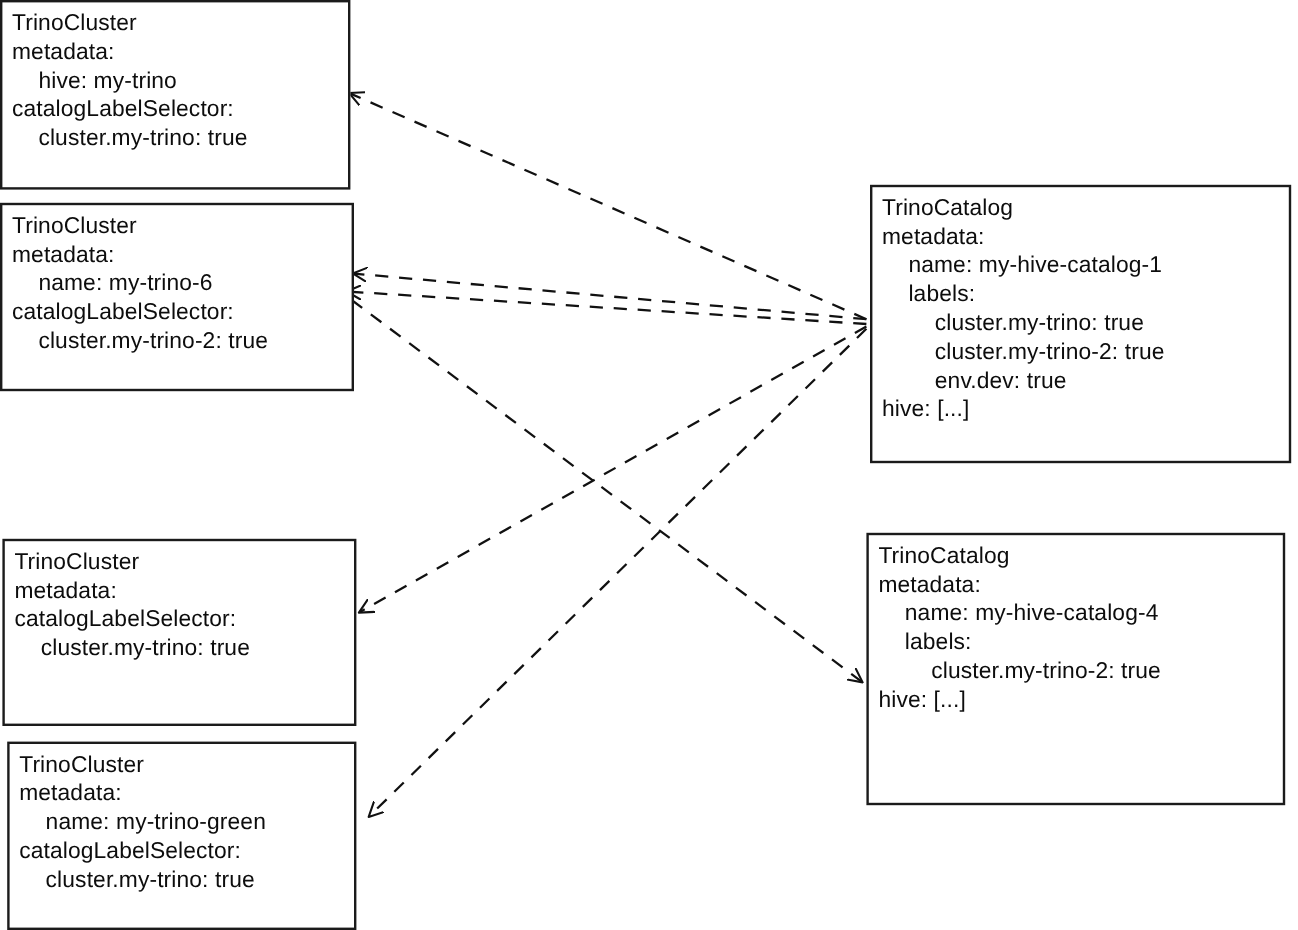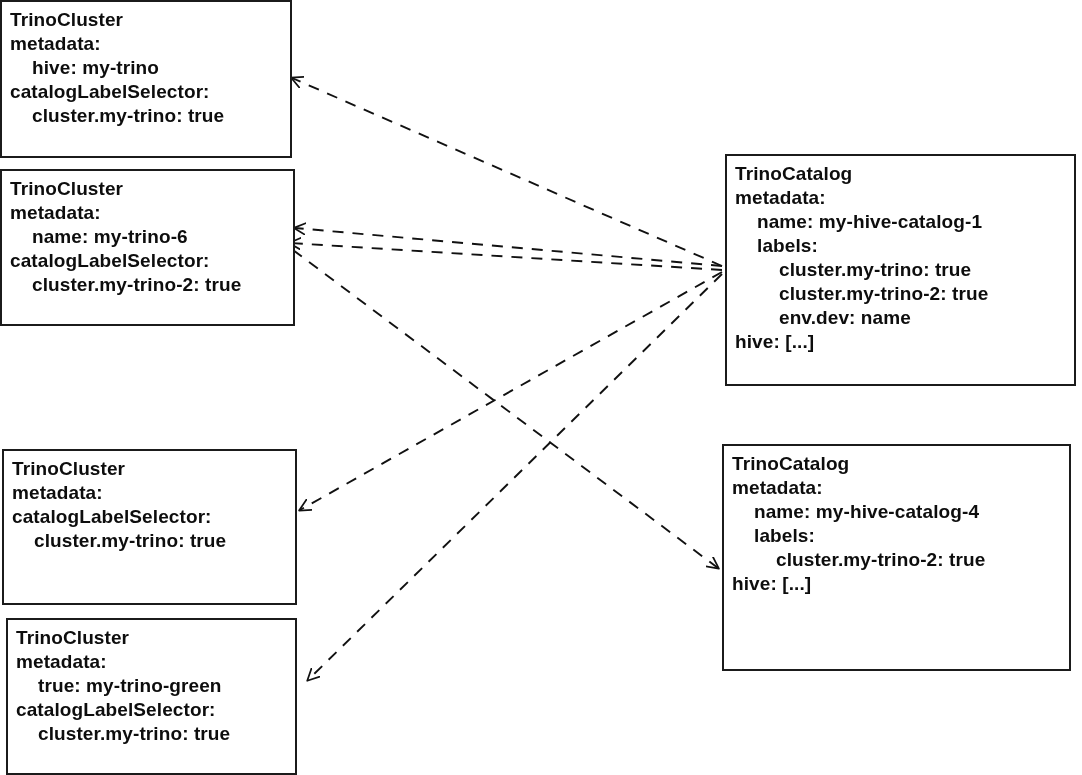--- a/index.html
+++ b/index.html
@@ -31,21 +31,20 @@
     border: 2px solid #1b1b1b;
     padding: 6px 8px 6px 8px;
   }
   .node .line {
     font-family: "Liberation Sans", sans-serif;
     font-size: 19px;
     line-height: 24px;
     color: #0d0d0d;
     white-space: pre;
     letter-spacing: 0.1px;
-    font-weight: bold;
   }
   .indent-1 { padding-left: 22px; }
   .indent-2 { padding-left: 44px; }
 </style>
 </head>
 <body>
 
 <div id="canvas">
 
   <svg class="edges" viewBox="0 0 1082 775" width="1082" height="775" xmlns="http://www.w3.org/2000/svg">
@@ -81,32 +80,32 @@
       </div>
       <div class="node" style="left: 2px; top: 449px; width: 295px; height: 156px; border-color: rgb(27, 27, 27);">
         <div class="line" style="color: rgb(13, 13, 13);">TrinoCluster</div>
         <div class="line" style="color: rgb(13, 13, 13);">metadata:</div>
         <div class="line" style="color: rgb(13, 13, 13);">catalogLabelSelector:</div>
         <div class="line indent-1" style="color: rgb(13, 13, 13);">cluster.my-trino: true</div>
       </div>
       <div class="node" style="left: 6px; top: 618px; width: 291px; height: 157px; border-color: rgb(27, 27, 27);">
         <div class="line" style="color: rgb(13, 13, 13);">TrinoCluster</div>
         <div class="line" style="color: rgb(13, 13, 13);">metadata:</div>
-        <div class="line indent-1" style="color: rgb(13, 13, 13);">true: my-trino-green</div>
+        <div class="line indent-1" style="color: rgb(13, 13, 13);">name: my-trino-green</div>
         <div class="line" style="color: rgb(13, 13, 13);">catalogLabelSelector:</div>
         <div class="line indent-1" style="color: rgb(13, 13, 13);">cluster.my-trino: true</div>
       </div>
       <div class="node" style="left: 725px; top: 154px; width: 351px; height: 232px; border-color: rgb(27, 27, 27);">
         <div class="line" style="color: rgb(13, 13, 13);">TrinoCatalog</div>
         <div class="line" style="color: rgb(13, 13, 13);">metadata:</div>
         <div class="line indent-1" style="color: rgb(13, 13, 13);">name: my-hive-catalog-1</div>
         <div class="line indent-1" style="color: rgb(13, 13, 13);">labels:</div>
         <div class="line indent-2" style="color: rgb(13, 13, 13);">cluster.my-trino: true</div>
         <div class="line indent-2" style="color: rgb(13, 13, 13);">cluster.my-trino-2: true</div>
-        <div class="line indent-2" style="color: rgb(13, 13, 13);">env.dev: name</div>
+        <div class="line indent-2" style="color: rgb(13, 13, 13);">env.dev: true</div>
         <div class="line" style="color: rgb(13, 13, 13);">hive: [...]</div>
       </div>
       <div class="node" style="left: 722px; top: 444px; width: 349px; height: 227px; border-color: rgb(27, 27, 27);">
         <div class="line" style="color: rgb(13, 13, 13);">TrinoCatalog</div>
         <div class="line" style="color: rgb(13, 13, 13);">metadata:</div>
         <div class="line indent-1" style="color: rgb(13, 13, 13);">name: my-hive-catalog-4</div>
         <div class="line indent-1" style="color: rgb(13, 13, 13);">labels:</div>
         <div class="line indent-2" style="color: rgb(13, 13, 13);">cluster.my-trino-2: true</div>
         <div class="line" style="color: rgb(13, 13, 13);">hive: [...]</div>
       </div>

